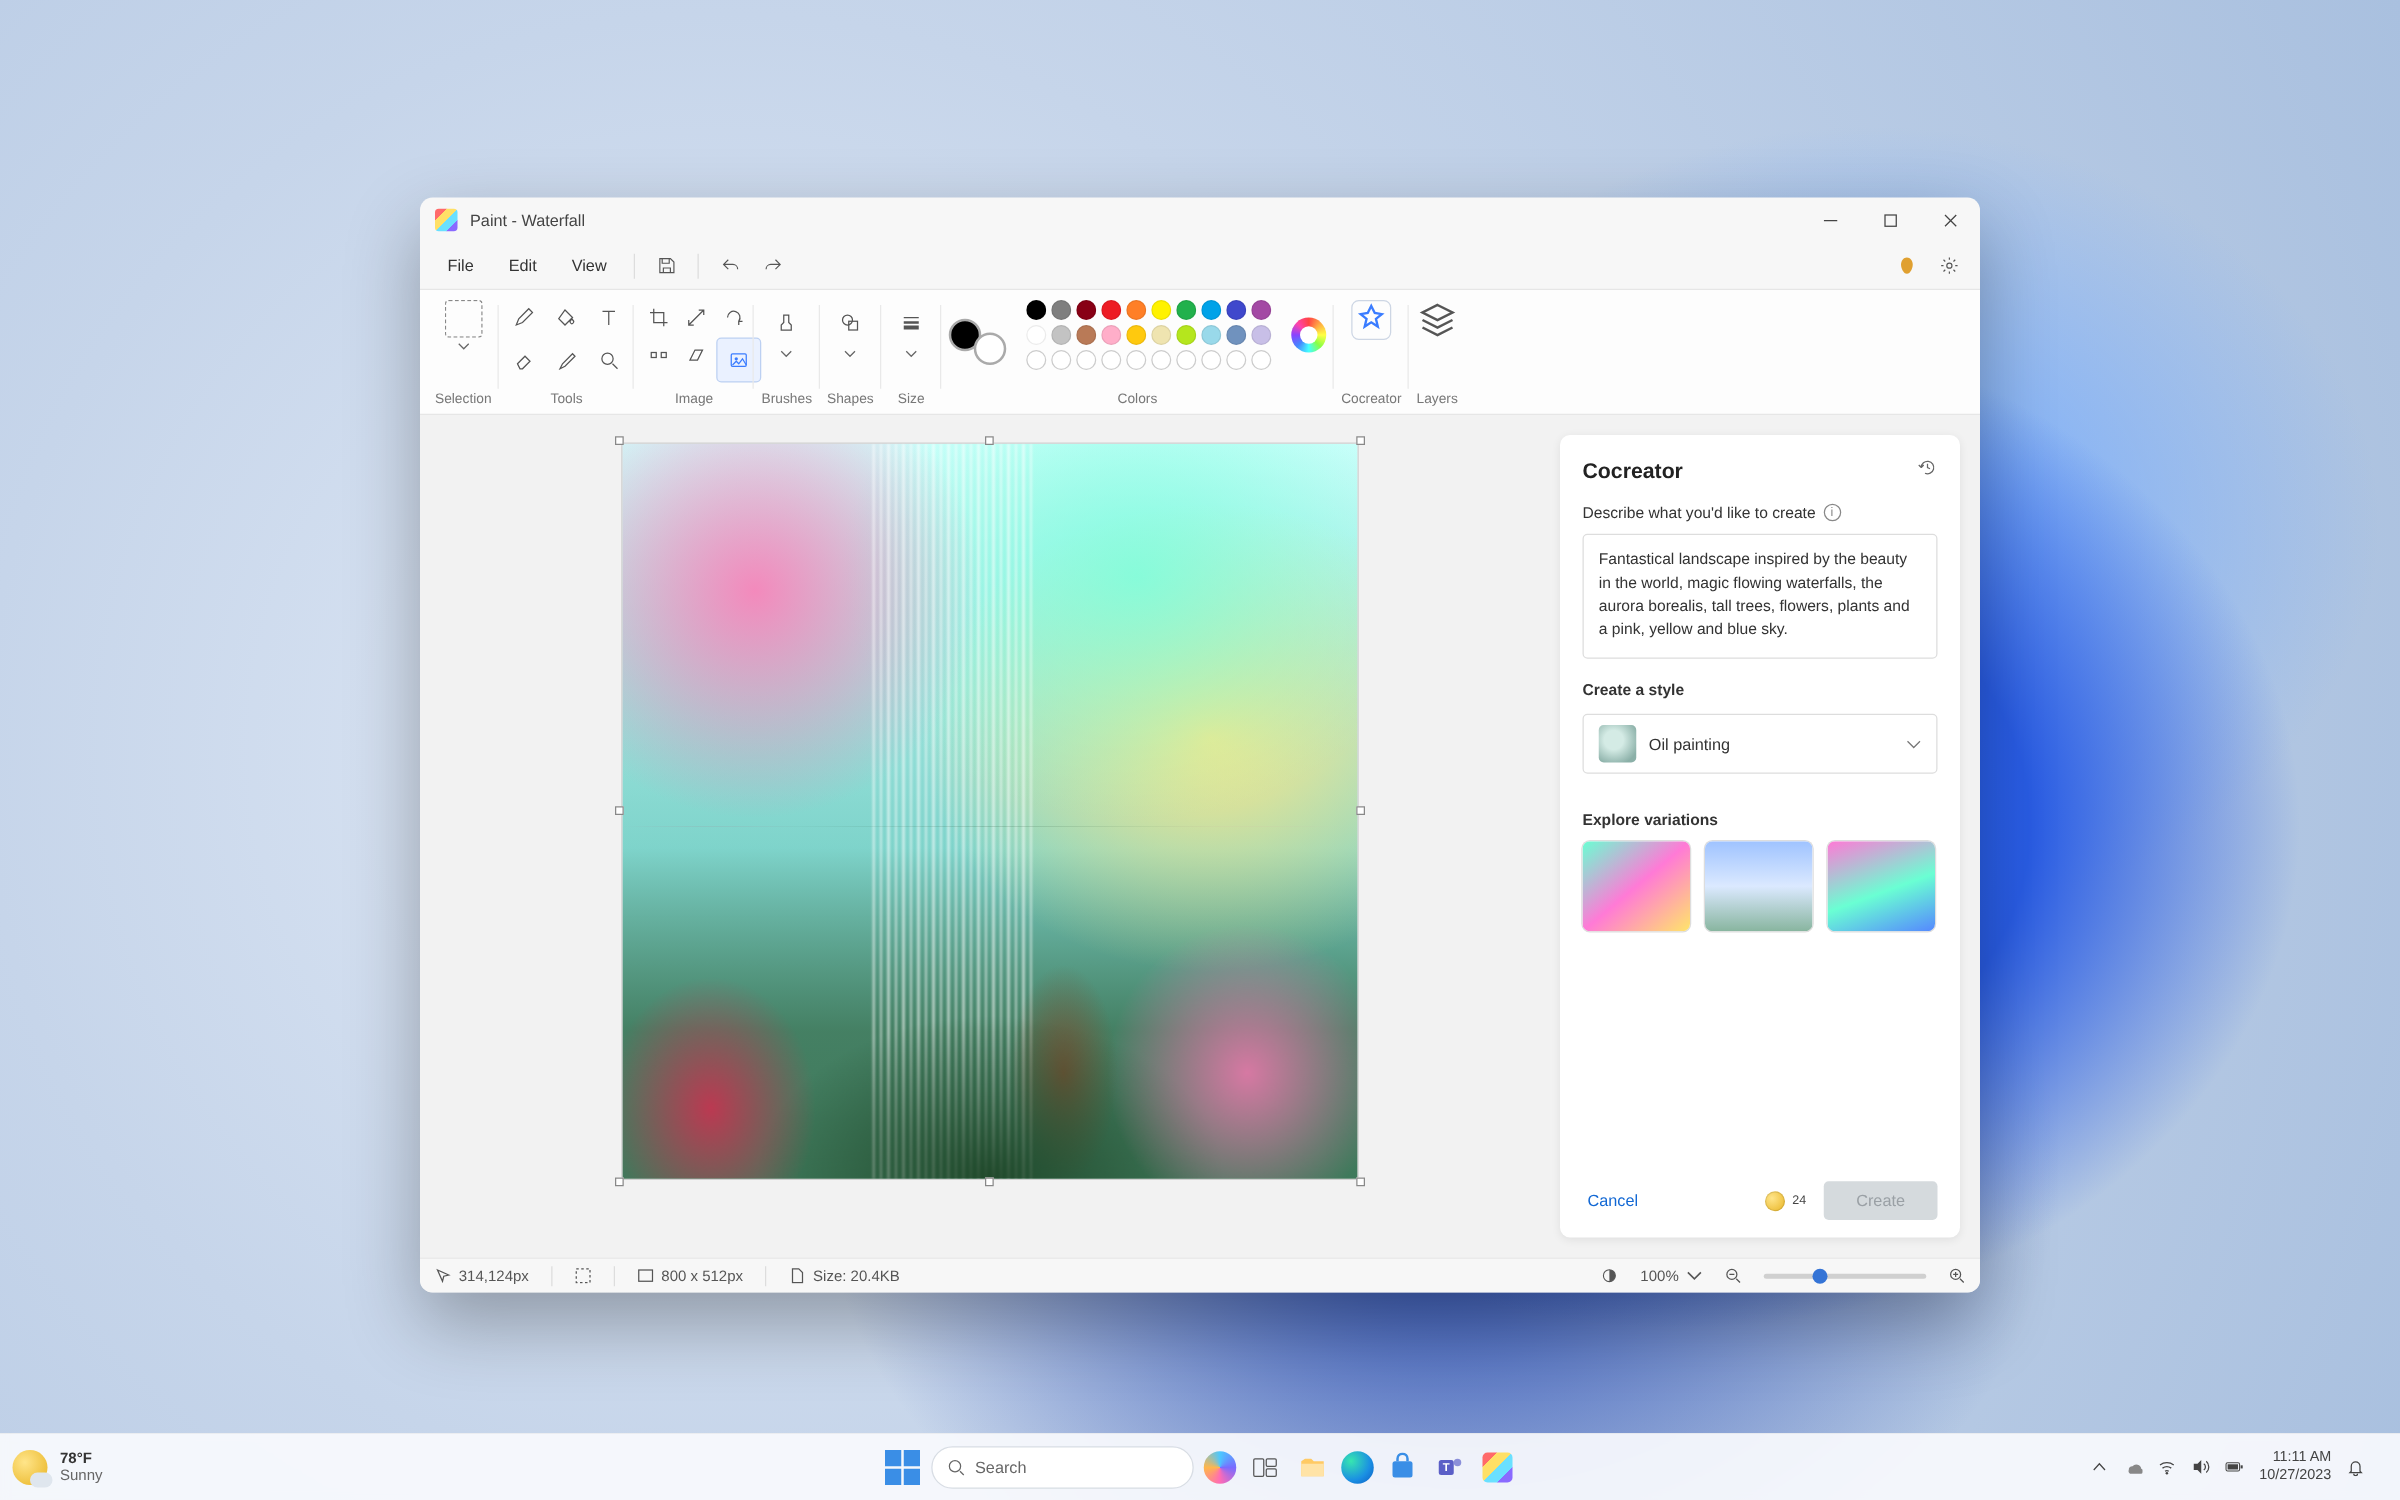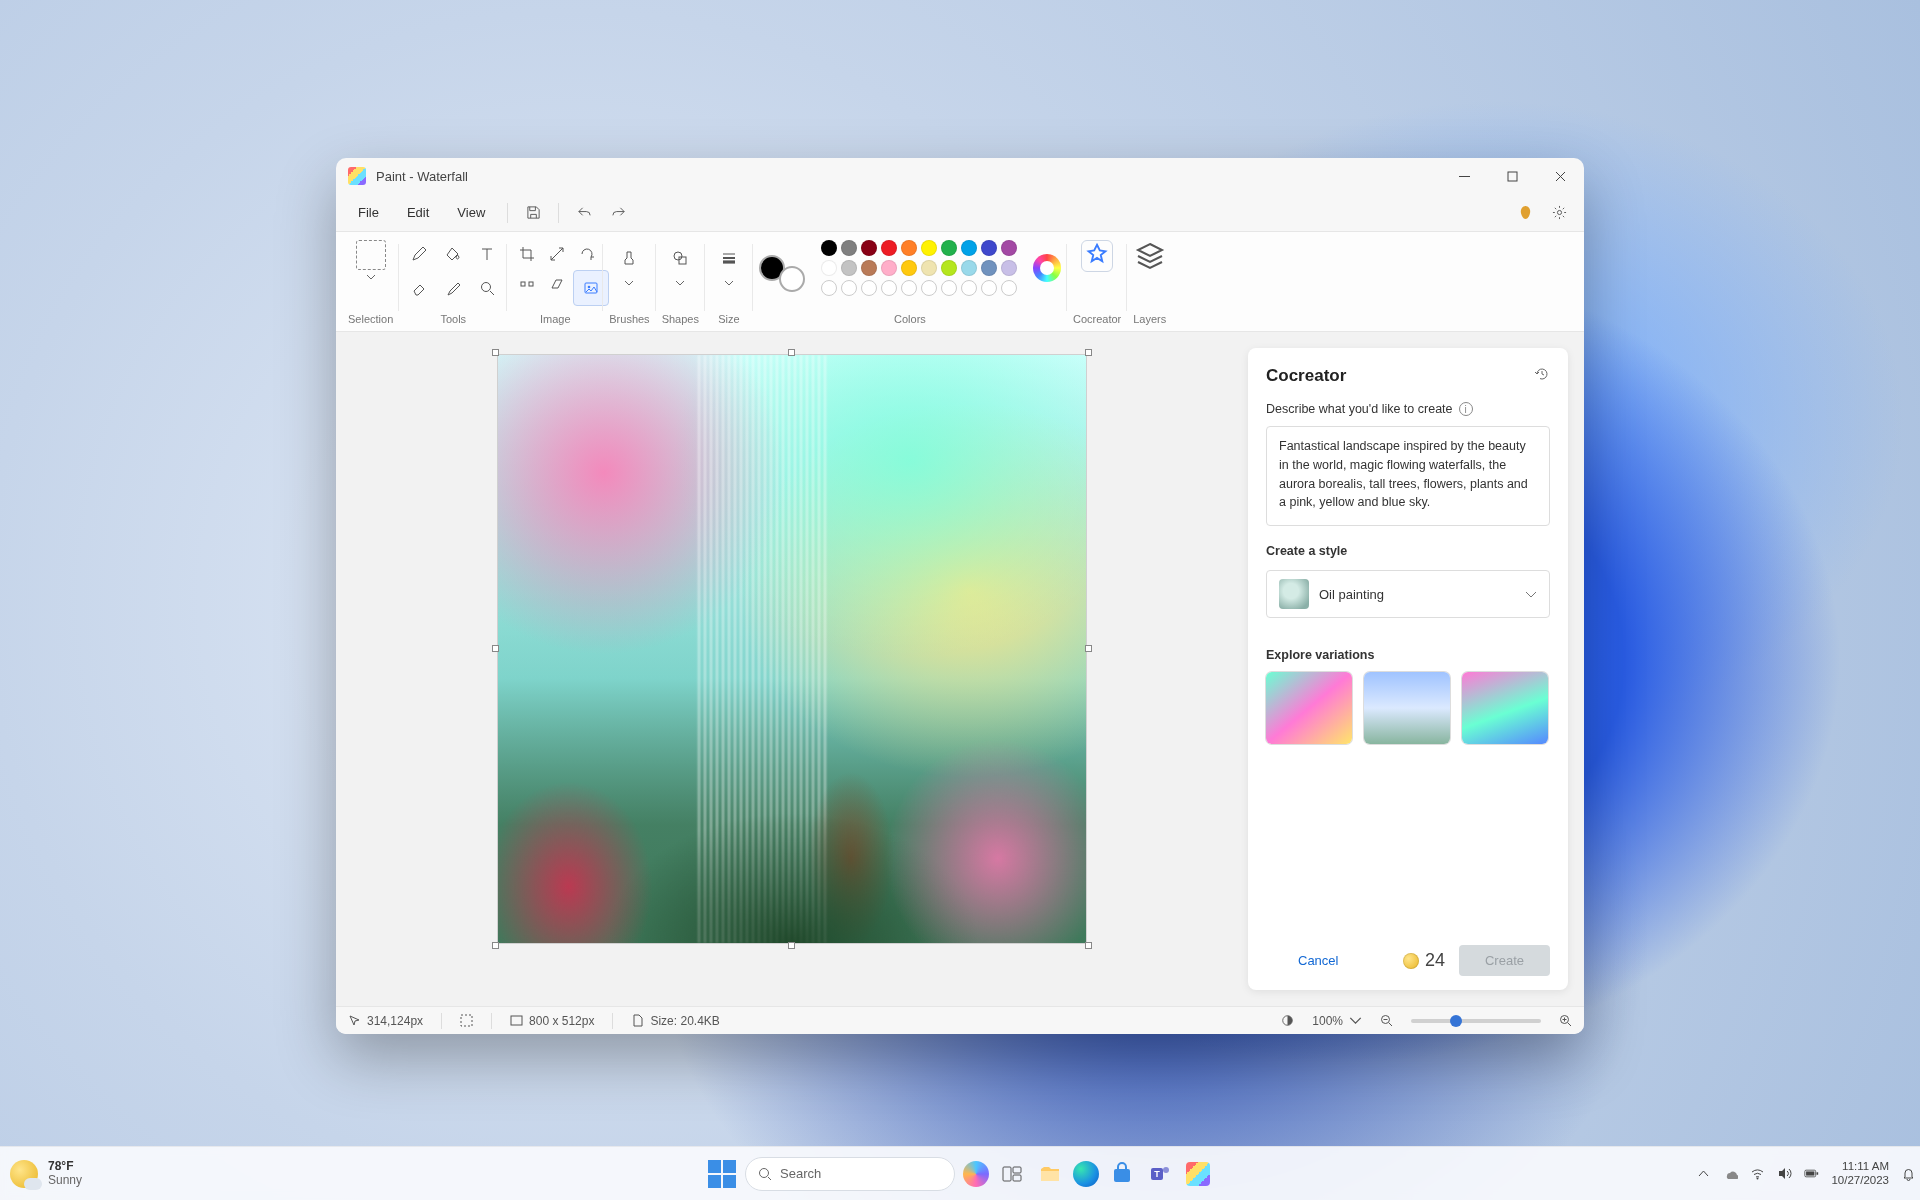--- a/index.html
+++ b/index.html
@@ -112,23 +112,23 @@
   .style-select .chev { margin-left:auto; color:#777; }
   .variations { margin-top:14px; }
   .variations-row { display:flex; gap:12px; margin-top:10px; }
   .var-thumb { width:86px; height:72px; border-radius:6px; box-shadow:0 0 0 1px #ddd; }
   .v1 { background:linear-gradient(140deg,#6affd3,#ff7ad6 50%,#ffe56a),
         radial-gradient(40px 55px at 30% 70%, #2ab394, transparent 70%); }
   .v2 { background:linear-gradient(180deg,#9fc3ff,#dbe9ff 50%,#88b59f),
         radial-gradient(40px 55px at 65% 60%, #7a8fbf, transparent 70%); }
   .v3 { background:linear-gradient(160deg,#ff7ad6,#6affd3 55%,#5588ff),
         radial-gradient(50px 60px at 55% 55%, #2a7fb3, transparent 70%); }
-  .panel-footer { margin-top:auto; display:flex; align-items:center; padding-top:14px;margin-left:28px; }
+  .panel-footer { margin-top:auto; display:flex; align-items:center; padding-top:14px; }
   .cancel-btn { background:none; border:none; color:#1268d4; font-size:13px; padding:6px 4px; }
-  .credits { margin-left:auto; display:flex; align-items:center; gap:6px; font-size:18px; color:#444; }
+  .credits { margin-left:auto; display:flex; align-items:center; gap:6px; font-size:10px; color:#444; }
   .credits .coin { width:16px; height:16px; border-radius:50%; background:radial-gradient(circle at 35% 35%, #ffe58a, #e8b321); box-shadow: inset 0 0 0 1px rgba(0,0,0,.1); }
   .create-btn { margin-left:14px; padding:8px 26px; border:none; border-radius:4px; background:#d5dadd; color:#9aa0a5; font-size:13px; }
 
   
   .statusbar { height:28px; background:#f7f7f7; border-top:1px solid #e6e6e6; display:flex; align-items:center; font-size:12px; color:#555; padding:0 12px; gap:18px; }
   .statusbar .sb-sep { width:1px; height:16px; background:#ddd; }
   .statusbar .sb-grow { flex:1; }
   .zoom-slider { width:130px; height:4px; background:#d0d0d0; border-radius:2px; position:relative; }
   .zoom-slider .knob { position:absolute; left:30%; top:-4px; width:12px; height:12px; background:#3574d6; border-radius:50%; }
   .sb-icon { display:flex; align-items:center; gap:6px; color:#555; }
@@ -138,21 +138,21 @@
   .taskbar { position:absolute; left:0; right:0; bottom:0; height:54px; background:rgba(248,250,253,.92); backdrop-filter:blur(4px); border-top:1px solid rgba(0,0,0,.06); display:flex; align-items:center; }
   .tb-left { position:absolute; left:10px; display:flex; align-items:center; gap:10px; }
   .tb-left .weather-ico { width:28px; height:28px; border-radius:50%; background:radial-gradient(circle at 35% 35%, #ffe58a, #e8b321); position:relative; }
   .tb-left .weather-ico::after{content:"";position:absolute;right:-4px;bottom:-2px;width:18px;height:12px;background:#dfe6ee;border-radius:10px;}
   .tb-left .wtxt { font-size:12px; color:#333; line-height:1.1; }
   .tb-center { margin:0 auto; display:flex; align-items:center; gap:8px; }
   .start { width:28px; height:28px; display:grid; grid-template:1fr 1fr/1fr 1fr; gap:2px; }
   .start div { background:#3a8ee6; }
   .searchbox { width:210px; height:34px; background:#fff; border:1px solid #d8dde4; border-radius:18px; display:flex; align-items:center; padding:0 12px; gap:8px; color:#666; font-size:13px; }
   .tb-app { width:30px; height:30px; border-radius:6px; display:flex; align-items:center; justify-content:center; }
-  .tb-right { position:absolute; right:4px; display:flex; align-items:center; gap:12px; color:#444; }
+  .tb-right { position:absolute; right:28px; display:flex; align-items:center; gap:12px; color:#444; }
   .tb-right svg { width:15px; height:15px; }
   .tb-right .clock { font-size:11.5px; text-align:right; line-height:1.15; }
 </style>
 </head>
 <body>
 
 <div class="desktop">
 
   <div class="paint-window">
 

